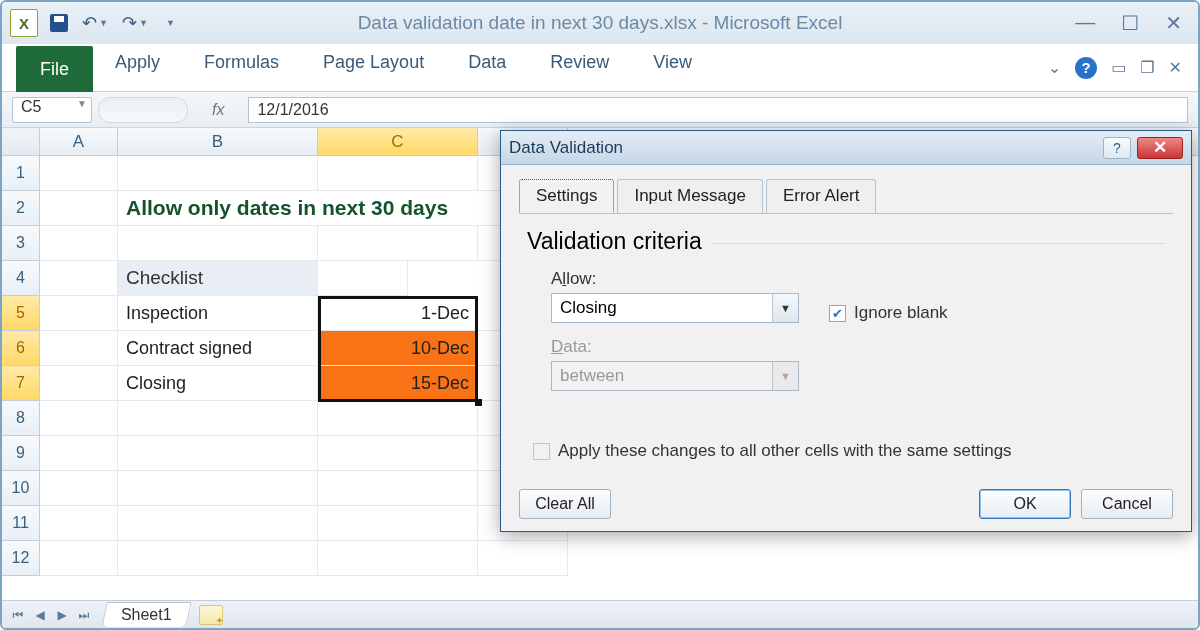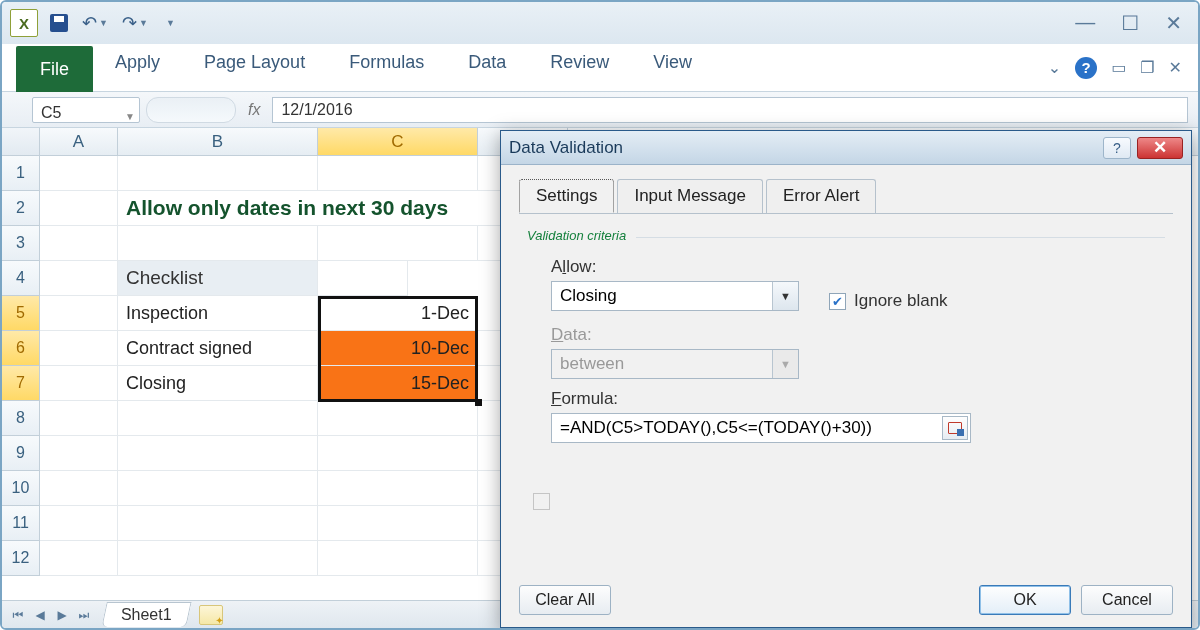--- a/index.html
+++ b/index.html
@@ -20,24 +20,24 @@
 
   
   .ribbon-tabs { height:48px; display:flex; align-items:stretch; background:#fff; border-bottom:1px solid #c7d5e0; padding-left:14px;}
   .file-tab { background:#1e6b39; color:#fff; padding:6px 24px; font-size:18px; display:flex; align-items:center; border-radius:2px 2px 0 0; margin-top:2px; margin-bottom:-1px;}
   .rib-tab { padding:8px 22px 0 22px; color:#3a5a7a; font-size:18px; cursor:default;}
   .rib-right { margin-left:auto; display:flex; align-items:center; gap:14px; padding-right:16px; color:#5a7a99;}
   .help-circle { width:22px; height:22px; border-radius:50%; background:#2a72c8; color:#fff; display:flex; align-items:center; justify-content:center; font-size:15px; font-weight:bold;}
 
   
   .formula-row { height:36px; background:linear-gradient(#f4f7fa,#e8eef4); border-bottom:1px solid #c7d5e0; display:flex; align-items:center; padding:4px 10px; gap:6px;}
-  .name-box { width:108px; height:26px; background:#fff; border:1px solid #b5c5d3; display:flex; align-items:flex-end; padding:0 8px; font-size:16px; color:#333; border-radius:2px; position:relative;margin-left:20px;}
+  .name-box { width:80px; height:26px; background:#fff; border:1px solid #b5c5d3; display:flex; align-items:flex-start; padding:0 8px; font-size:16px; color:#333; border-radius:2px; position:relative;}
   .name-box-arrow{ position:absolute; right:4px; font-size:10px; color:#888;}
   .fx-gap { width:90px; height:26px; border:1px solid #d0dae3; border-radius:12px; background:linear-gradient(#eaf0f5,#f5f9fc);}
-  .fx-lbl { font-style:italic; color:#777; font-size:16px; margin:0 6px;}
+  .fx-lbl { font-style:italic; color:#777; font-size:16px; margin:0 18px;}
   .formula-input { flex:1; height:26px; background:#fff; border:1px solid #b5c5d3; padding:0 8px; font-size:16px; color:#333; display:flex; align-items:center;}
 
   
   .grid-area { position:relative; height:calc(100% - 42px - 38px - 36px - 28px); background:#fff; overflow:hidden;}
   .col-hdrs { display:flex; height:28px; background:linear-gradient(#f7fafc,#e6edf3); border-bottom:1px solid #c2cfd9;}
   .corner { width:38px; border-right:1px solid #c2cfd9; background:linear-gradient(#f1f5f9,#e2eaf1);}
   .col-h { border-right:1px solid #c2cfd9; display:flex; align-items:center; justify-content:center; color:#39607f; font-size:17px;}
   .col-A{width:78px;} .col-B{width:200px;} .col-C{width:160px;} .col-D{width:90px;}
   .col-h.sel { background:linear-gradient(#ffe9a8,#ffd966); color:#a06a00;}
   .rows { position:relative;}
@@ -55,31 +55,31 @@
 
   
   .sheet-tabs { position:absolute; bottom:0; left:0; right:0; height:28px; background:linear-gradient(#eef2f6,#dfe7ee); border-top:1px solid #c2cfd9; display:flex; align-items:center; padding-left:6px; gap:2px;}
   .nav-arrow { width:20px; height:20px; display:flex; align-items:center; justify-content:center; color:#5a7a99; font-size:12px;}
   .sheet-tab { background:#fff; border:1px solid #b8c5d0; border-bottom:none; padding:3px 16px; font-size:16px; color:#333; border-radius:0 0 6px 6px; transform:skewX(-12deg); margin-left:8px;}
   .sheet-tab span{ display:inline-block; transform:skewX(12deg);}
   .new-sheet { width:24px; height:20px; background:linear-gradient(#fdf6d8,#f5e8a8); border:1px solid #d8c67a; border-radius:2px; margin-left:8px; position:relative;}
   .new-sheet::after{content:'✦'; position:absolute; right:-2px; bottom:-2px; font-size:10px; color:#d4a017;}
 
   
-  .dialog { position:absolute; left:498px; top:128px; width:692px; height:498px; background:#f1f1f1; border:1px solid #2a5a8a; box-shadow:0 4px 18px rgba(0,0,0,0.35); }
+  .dialog { position:absolute; left:498px; top:128px; width:692px; height:402px; background:#f1f1f1; border:1px solid #2a5a8a; box-shadow:0 4px 18px rgba(0,0,0,0.35); }
   .dlg-title { height:34px; background:linear-gradient(#e4edf5,#c4d6e6); display:flex; align-items:center; padding:0 8px; font-size:17px; color:#1a3a5a; border-bottom:1px solid #9bb3c9;}
   .dlg-title-btns { margin-left:auto; display:flex; gap:6px;}
   .dlg-help { width:28px; height:22px; background:linear-gradient(#f7fafe,#dfe9f3); border:1px solid #9db5ca; border-radius:3px; display:flex; align-items:center; justify-content:center; color:#3a6089; font-size:14px;}
   .dlg-close { width:46px; height:22px; background:linear-gradient(#e88,#c33); border:1px solid #922; border-radius:3px; display:flex; align-items:center; justify-content:center; color:#fff; font-weight:bold;}
   .dlg-body { padding:14px 18px 10px 18px; position:relative; height:calc(100% - 34px);}
   .tabstrip { display:flex; border-bottom:1px solid #b5c1cc; }
   .dlg-tab { padding:6px 16px; font-size:17px; color:#222; background:#efefef; border:1px solid #b5c1cc; border-bottom:none; margin-right:3px; border-radius:3px 3px 0 0; cursor:default;}
   .dlg-tab.active { background:#f1f1f1; border:1px dotted #555; border-bottom:1px solid #f1f1f1; position:relative; top:0;}
   .fieldset { margin-top:14px; padding:0 8px;}
-  .fs-legend { color:#15803d; font-size:13px; margin-bottom:4px; position:relative;font-style:italic;}
+  .fs-legend { color:#000000; font-size:23px; margin-bottom:4px; position:relative;}
   .fs-line { height:1px; background:#d5dde4; flex:1; margin-left:10px;}
   .fs-row{ display:flex; align-items:center;}
   .form-row { margin:10px 0 4px 24px;}
   .form-label { color:#333; font-size:17px; display:block; margin-bottom:4px;}
   .form-label .ul{ text-decoration:underline;}
   .form-label.disabled{ color:#999;}
   .select-box { width:248px; height:30px; background:#fff; border:1px solid #a8b8c6; display:flex; align-items:center; padding:0 8px; font-size:17px; position:relative;}
   .select-box.disabled{ background:#f1f1f1; color:#999;}
   .select-arrow { position:absolute; right:0; top:0; width:26px; height:100%; background:linear-gradient(#f5f8fb,#dde6ee); border-left:1px solid #b8c5d0; display:flex; align-items:center; justify-content:center; font-size:11px; color:#333;}
   .select-box.disabled .select-arrow{ color:#aaa; background:#eaeaea;}
@@ -103,32 +103,33 @@
 <div class="outer-frame">
 
   <div class="titlebar">
     <div class="excel-logo">X</div>
     <div class="qat">
       <div class="qat-save"></div>
       <div class="qat-btn">↶<span class="qat-drop">▼</span></div>
       <div class="qat-btn">↷<span class="qat-drop">▼</span></div>
       <span class="qat-drop" style="margin-left:4px">▼</span>
     </div>
+    <div class="title-text">Data validation date in next 30 days.xlsx  -  Microsoft Excel</div>
     <div class="win-controls">
       <span class="win-btn">—</span>
       <span class="win-btn">☐</span>
       <span class="win-btn">✕</span>
     </div>
   </div>
 
   <div class="ribbon-tabs">
     <div class="file-tab">File</div>
     <div class="rib-tab">Apply</div>
+    <div class="rib-tab">Formulas</div>
     <div class="rib-tab">Page Layout</div>
-    <div class="rib-tab">Formulas</div>
     <div class="rib-tab">Data</div>
     <div class="rib-tab">Review</div>
     <div class="rib-tab">View</div>
     <div class="rib-right">
       <span style="font-size:16px">⌄</span>
       <div class="help-circle">?</div>
       <span>▭</span>
       <span>❐</span>
       <span>✕</span>
     </div>
@@ -289,32 +290,24 @@
         </div>
 
         <div class="form-row">
           <span class="form-label disabled"><span class="ul">D</span><span>ata:</span></span>
           <div class="select-box disabled">
             <span>between</span>
             <div class="select-arrow">▼</div>
           </div>
         </div>
 
-        <div class="form-row">
-          <span class="form-label"><span class="ul">F</span><span>ormula:</span></span>
-          <div class="formula-box">
-            <span>=AND(C5&gt;TODAY(),C5&lt;=(TODAY()+30))</span>
-            <div class="range-btn">
-                <div class="range-icon"></div>
-              </div>
-          </div>
-        </div>
 
         <div class="checkbox-row apply-row">
           <div class="chk disabled"></div>
+          <span>Apply these changes to all other cells with the same settings</span>
         </div>
       </div>
 
       <div class="dlg-bottom">
         <div class="dlg-btn left">Clear All</div>
         <div class="dlg-btn primary">OK</div>
         <div class="dlg-btn">Cancel</div>
       </div>
     </div>
   </div>

